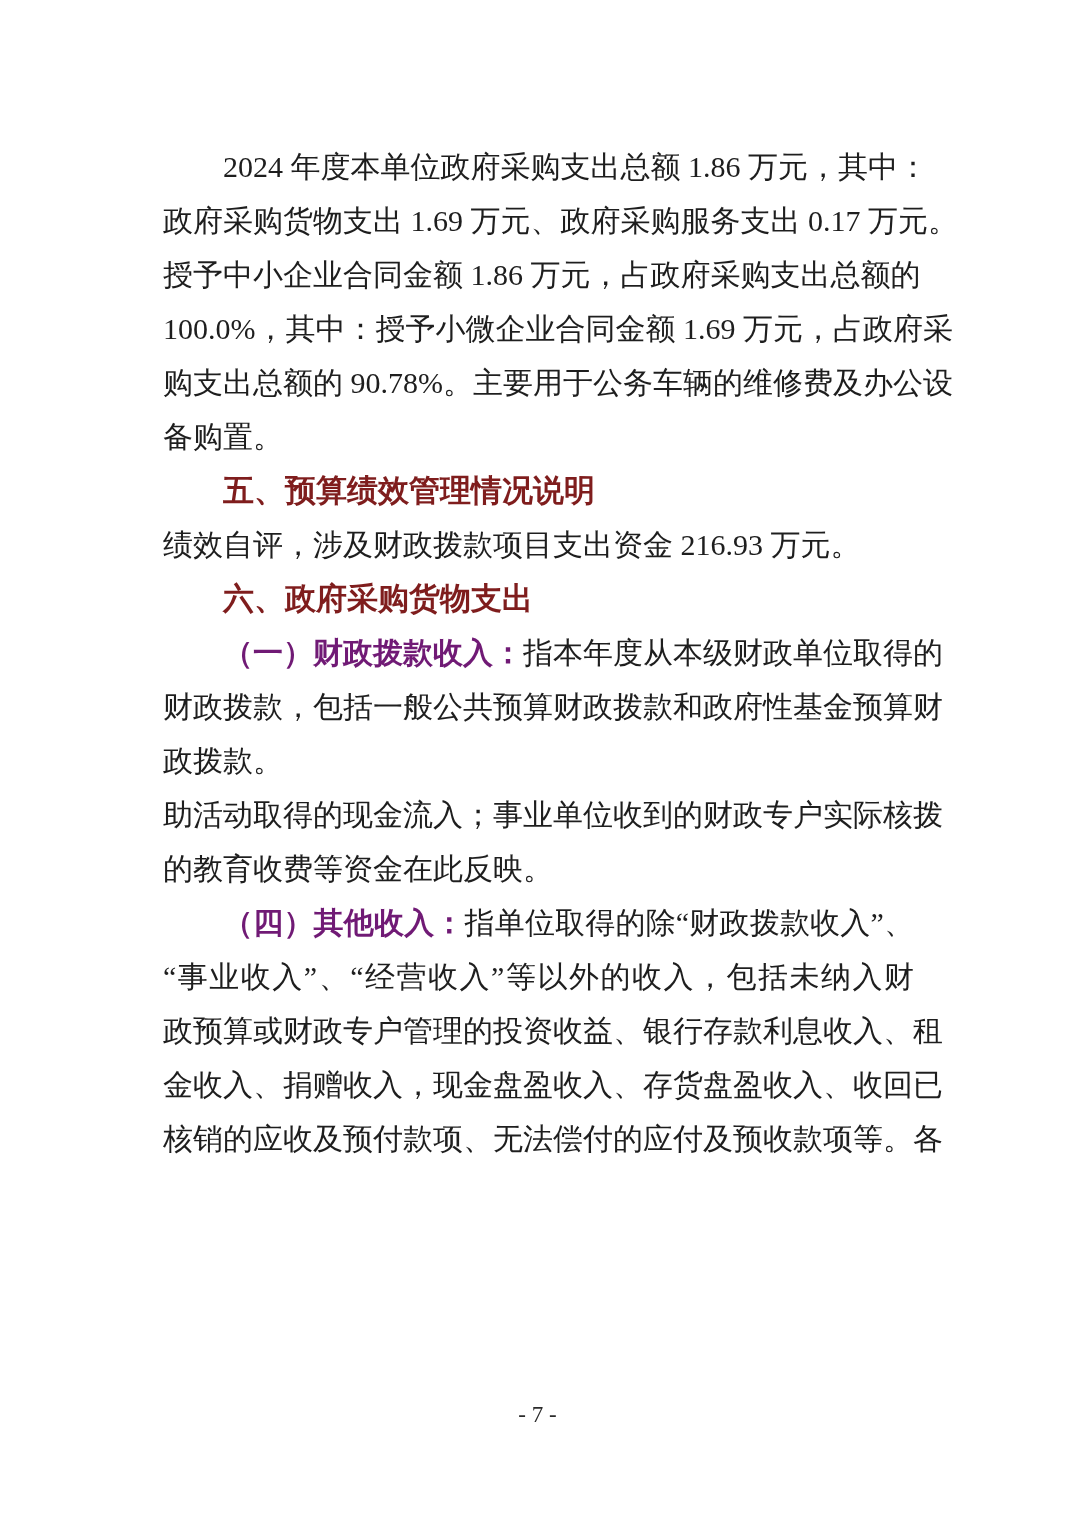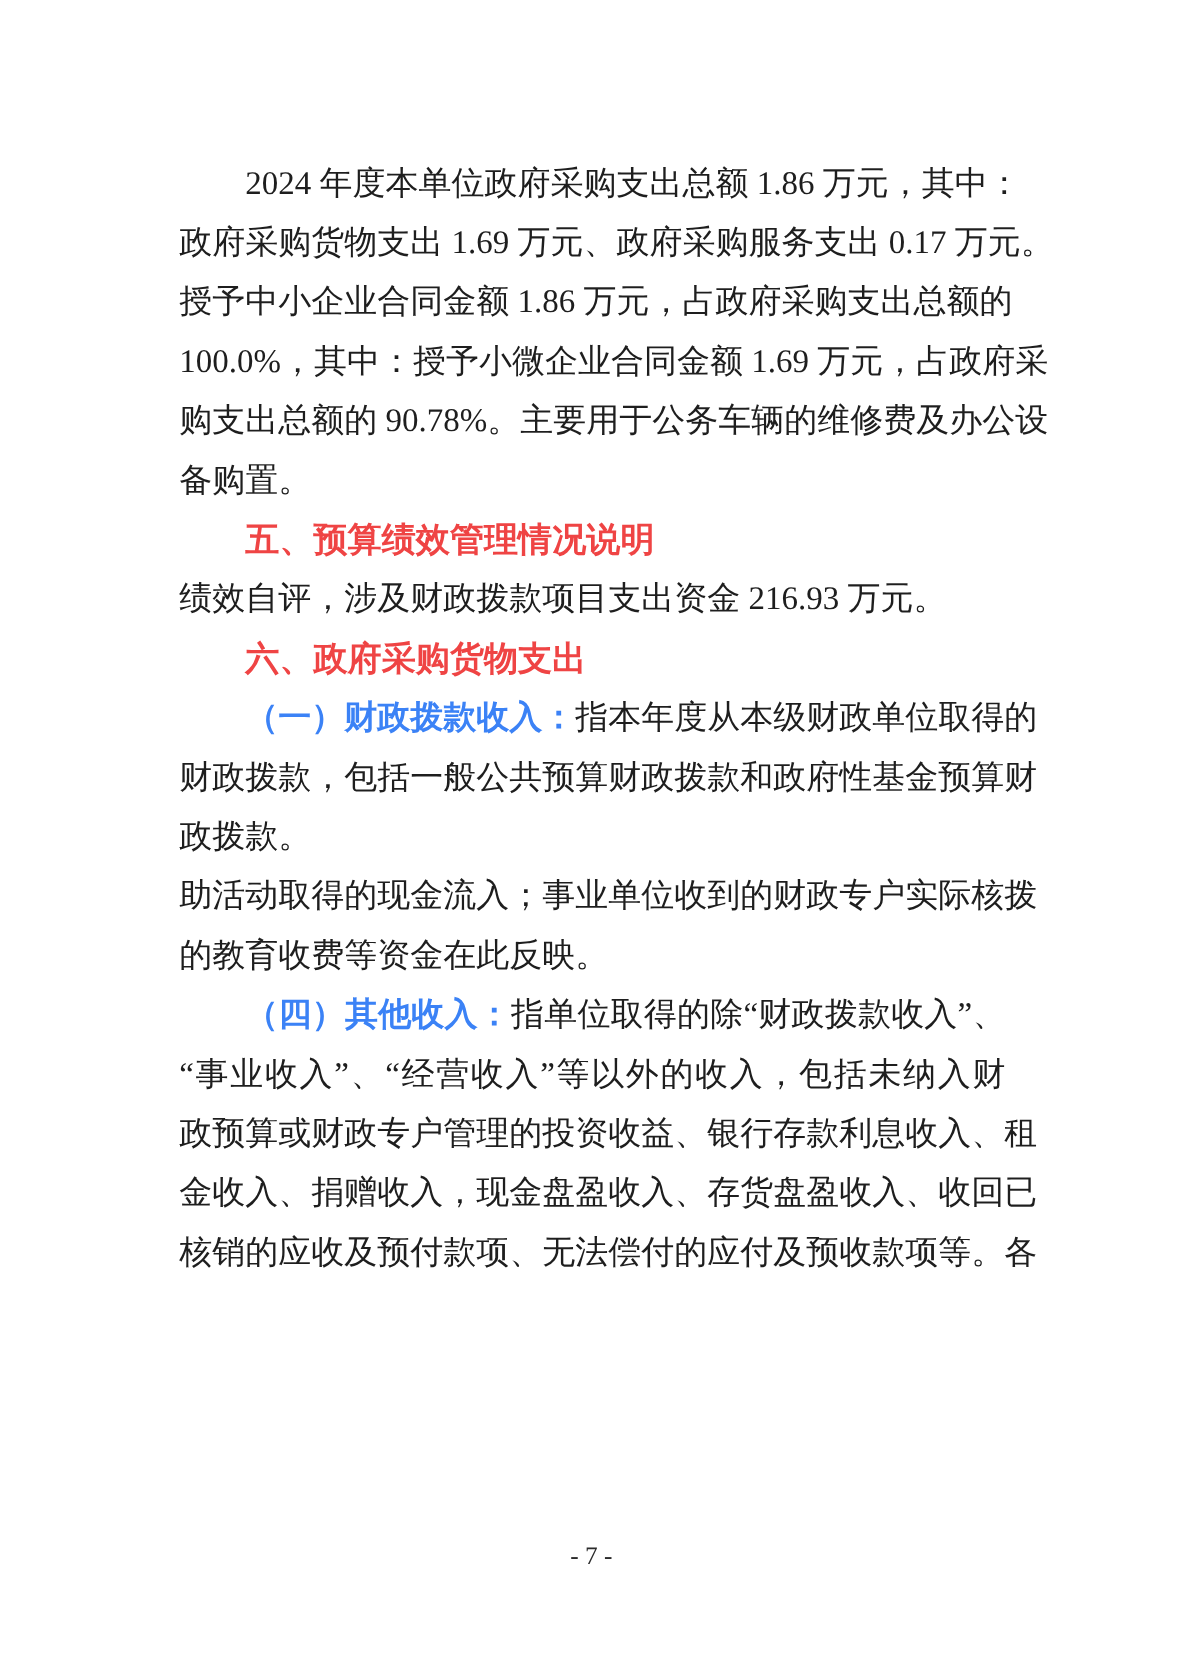--- a/index.html
+++ b/index.html
@@ -34,27 +34,27 @@
     text-align: center;
     text-align-last: left;
   }
   .line.ind {
     padding-left: 60px;
   }
   .line.heading {
     font-family: "Liberation Sans", "DejaVu Sans", sans-serif;
     font-weight: 700;
     font-size: 31px;
-    color: #ef4444;
+    color: #7f1d1d;
     text-align: left;
     text-align-last: left;
   }
   .pfx {
     font-weight: 700;
-    color: #3b82f6;
+    color: #701a75;
   }
   .footer {
     position: absolute;
     left: 0;
     top: 1400px;
     width: 1075px;
     height: 30px;
     line-height: 30px;
     text-align: center;
     font-family: "Liberation Serif", "DejaVu Serif", serif;

